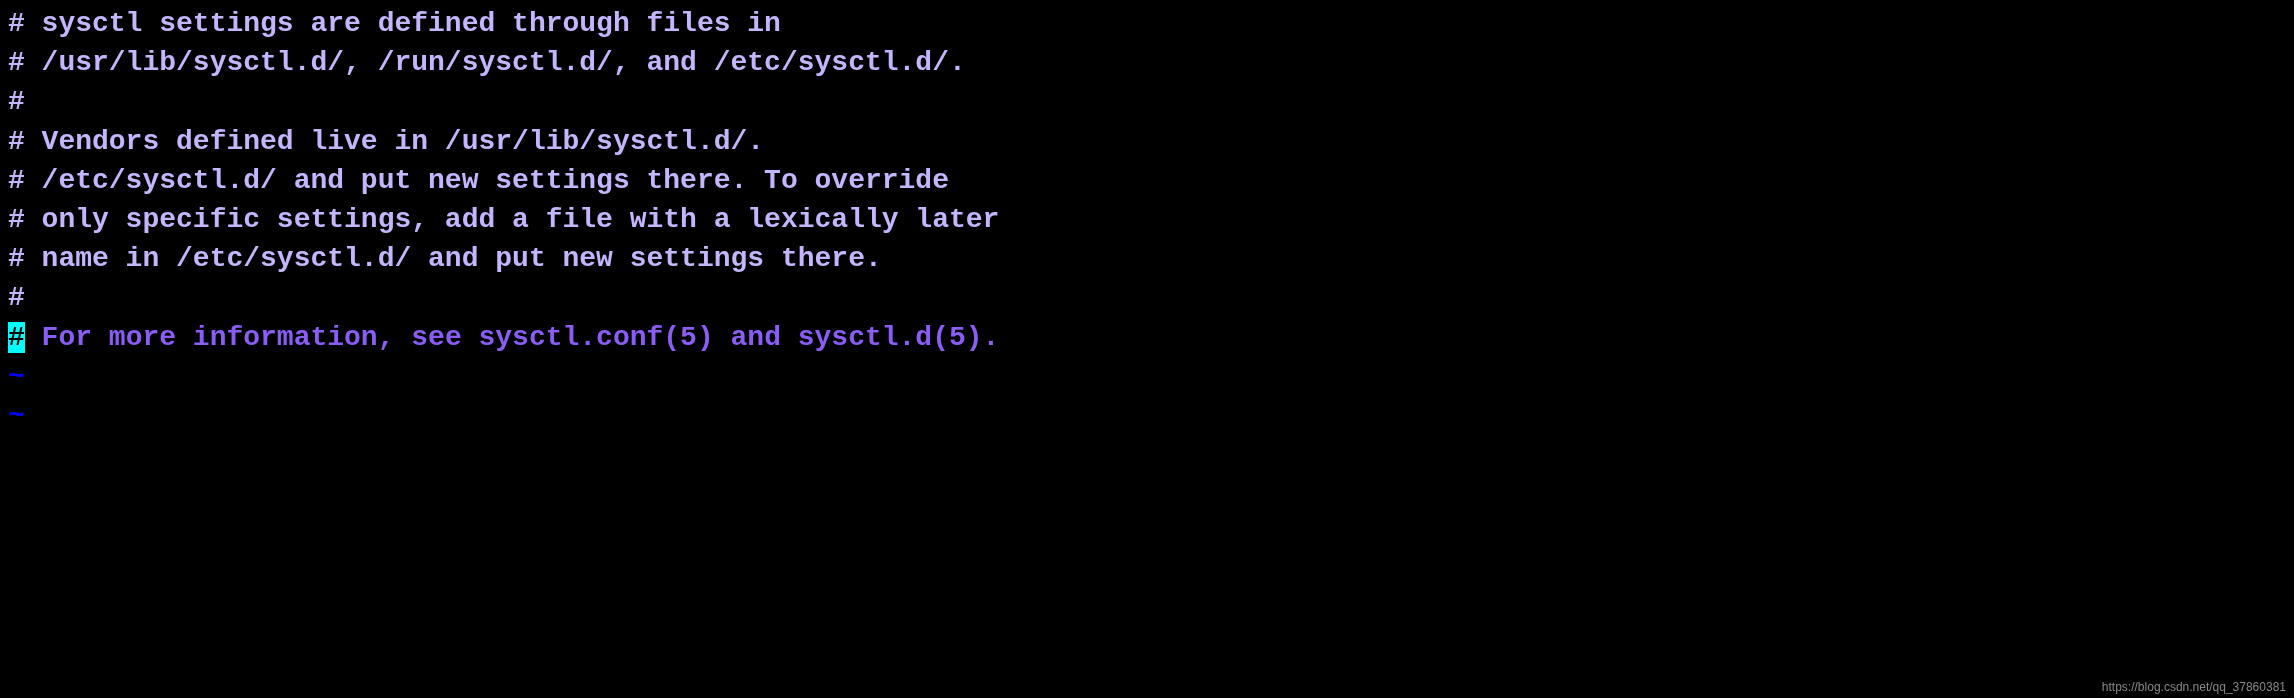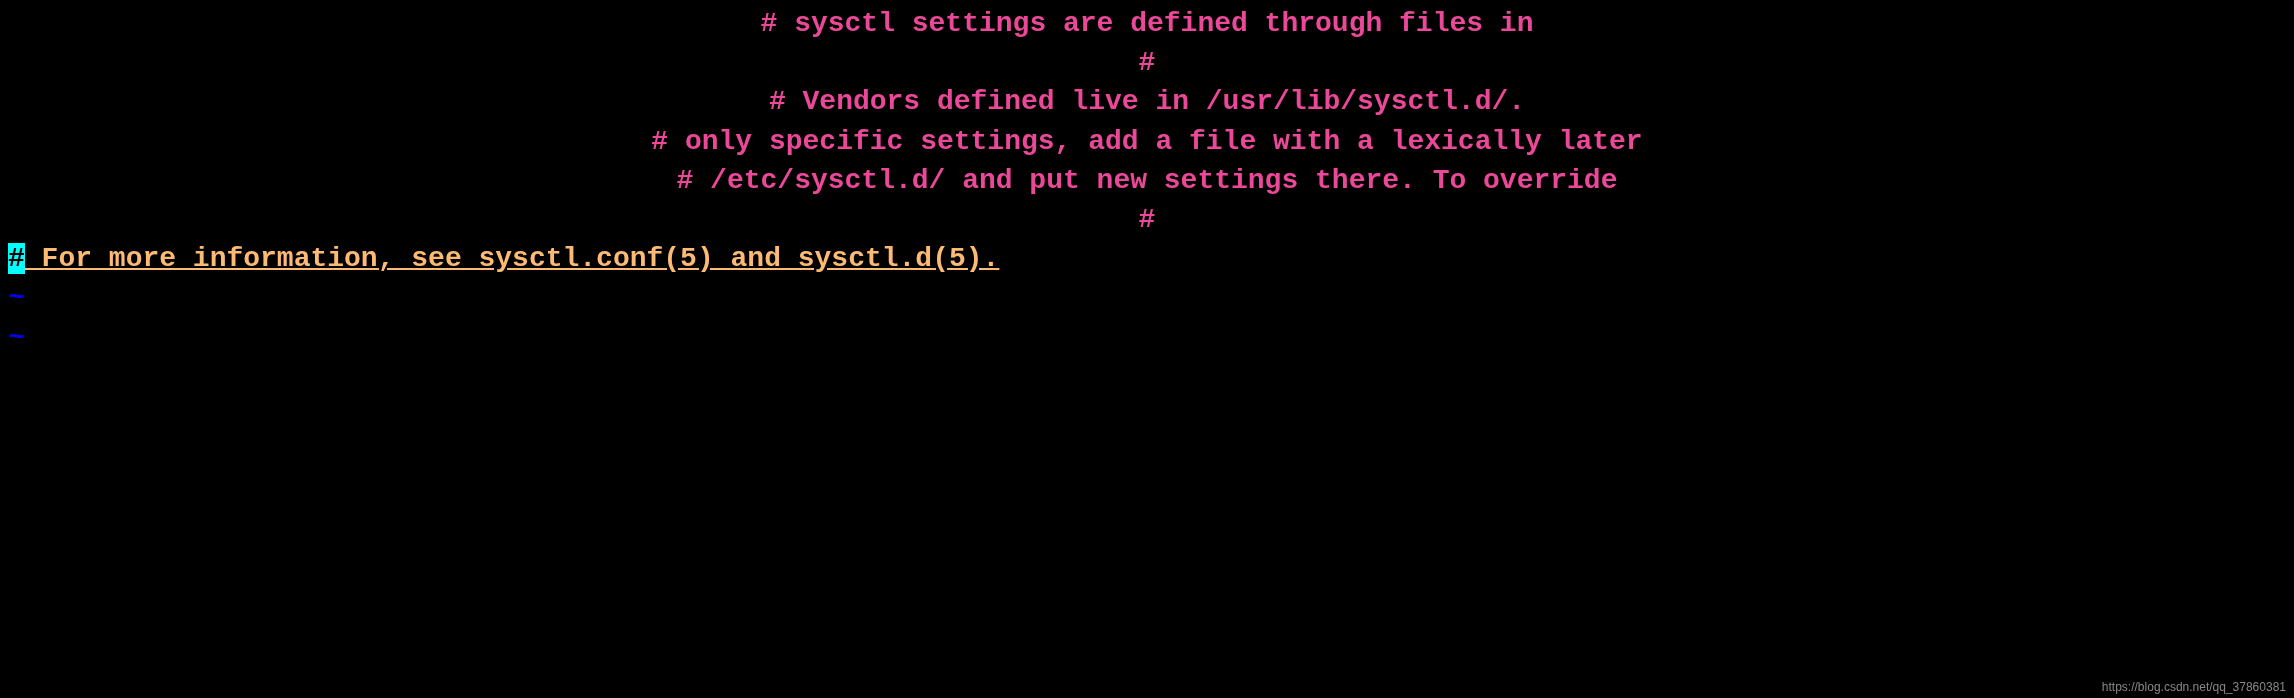--- a/index.html
+++ b/index.html
@@ -15,34 +15,32 @@
       line-height: 1.4;
       padding: 4px 8px;
       width: 2294px;
       height: 698px;
       position: relative;
       overflow: hidden;
     }
     .line {
       display: block;
       white-space: pre;
-      color: #ec4899;
-      text-align: center;
+      color: #c4b5fd;
     }
     .cursor-line {
       display: block;
       white-space: pre;
     }
     .cursor {
       background-color: #00ffff;
       color: #000000;
     }
     .cursor-rest {
-      color: #fdba74;
-      text-decoration: underline;
+      color: #8b5cf6;
     }
     .tilde {
       color: #0000ff;
       display: block;
       white-space: pre;
     }
     .watermark {
       position: absolute;
       bottom: 2px;
       right: 8px;
@@ -51,24 +49,26 @@
       font-weight: normal;
       font-family: Arial, sans-serif;
     }
   </style>
 </head>
 <body>
 
 <div>
   <div>
     <span class="line"># sysctl settings are defined through files in</span>
+    <span class="line"># /usr/lib/sysctl.d/, /run/sysctl.d/, and /etc/sysctl.d/.</span>
     <span class="line">#</span>
     <span class="line"># Vendors defined live in /usr/lib/sysctl.d/.</span>
+    <span class="line"># /etc/sysctl.d/ and put new settings there. To override</span>
     <span class="line"># only specific settings, add a file with a lexically later</span>
-    <span class="line"># /etc/sysctl.d/ and put new settings there. To override</span>
+    <span class="line"># name in /etc/sysctl.d/ and put new settings there.</span>
     <span class="line">#</span>
     <span class="cursor-line"><span class="cursor">#</span><span class="cursor-rest"> For more information, see sysctl.conf(5) and sysctl.d(5).</span></span>
     <span class="tilde">~</span>
     <span class="tilde">~</span>
   </div>
 </div>
 
 <div class="watermark">https://blog.csdn.net/qq_37860381</div>
 
 </body></html>

